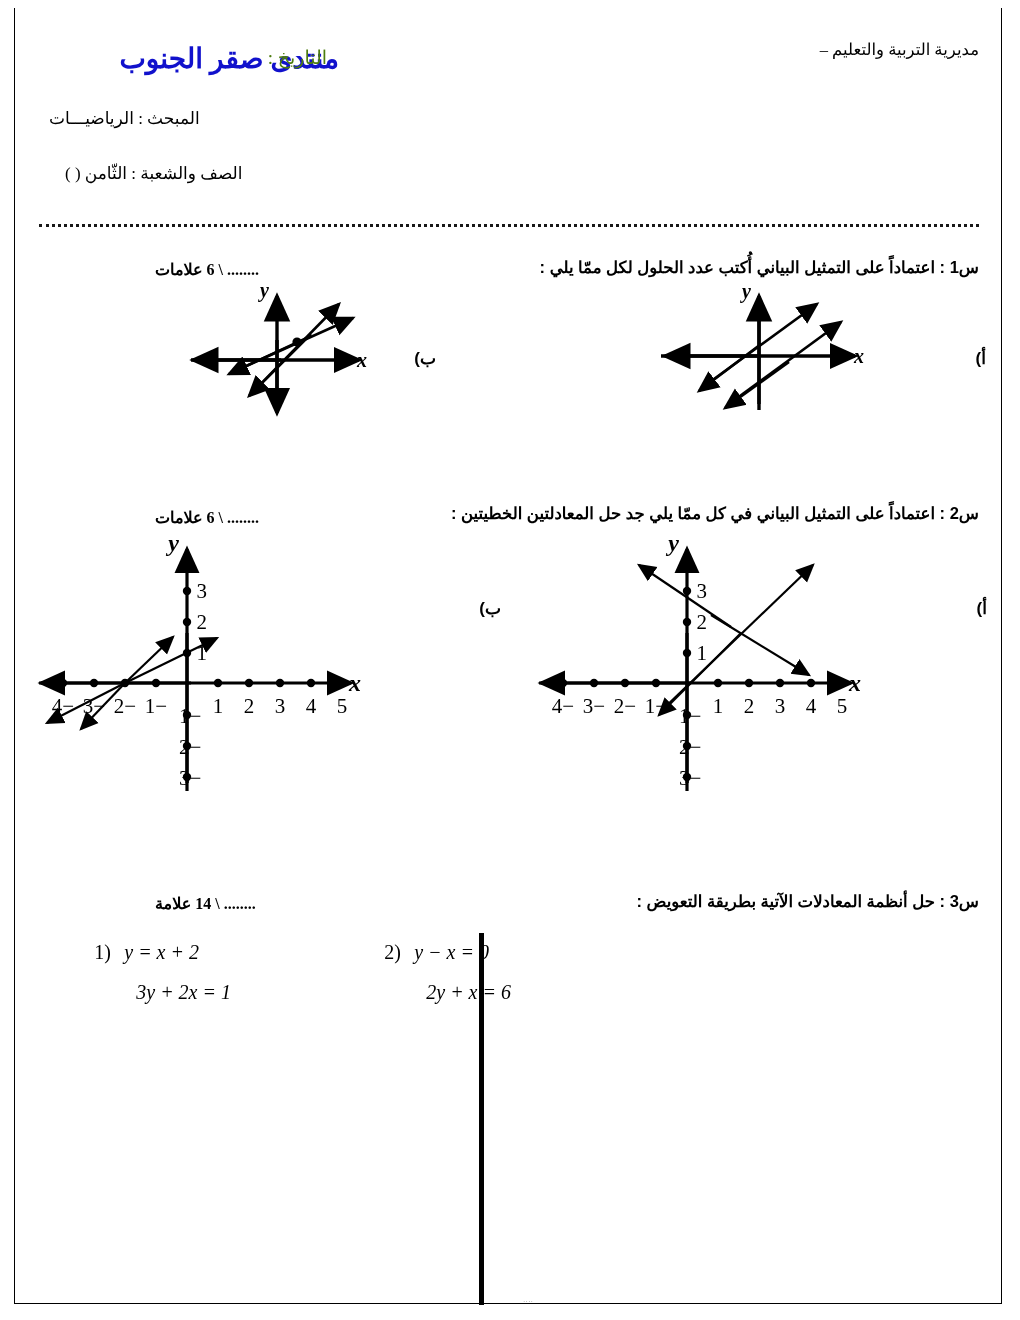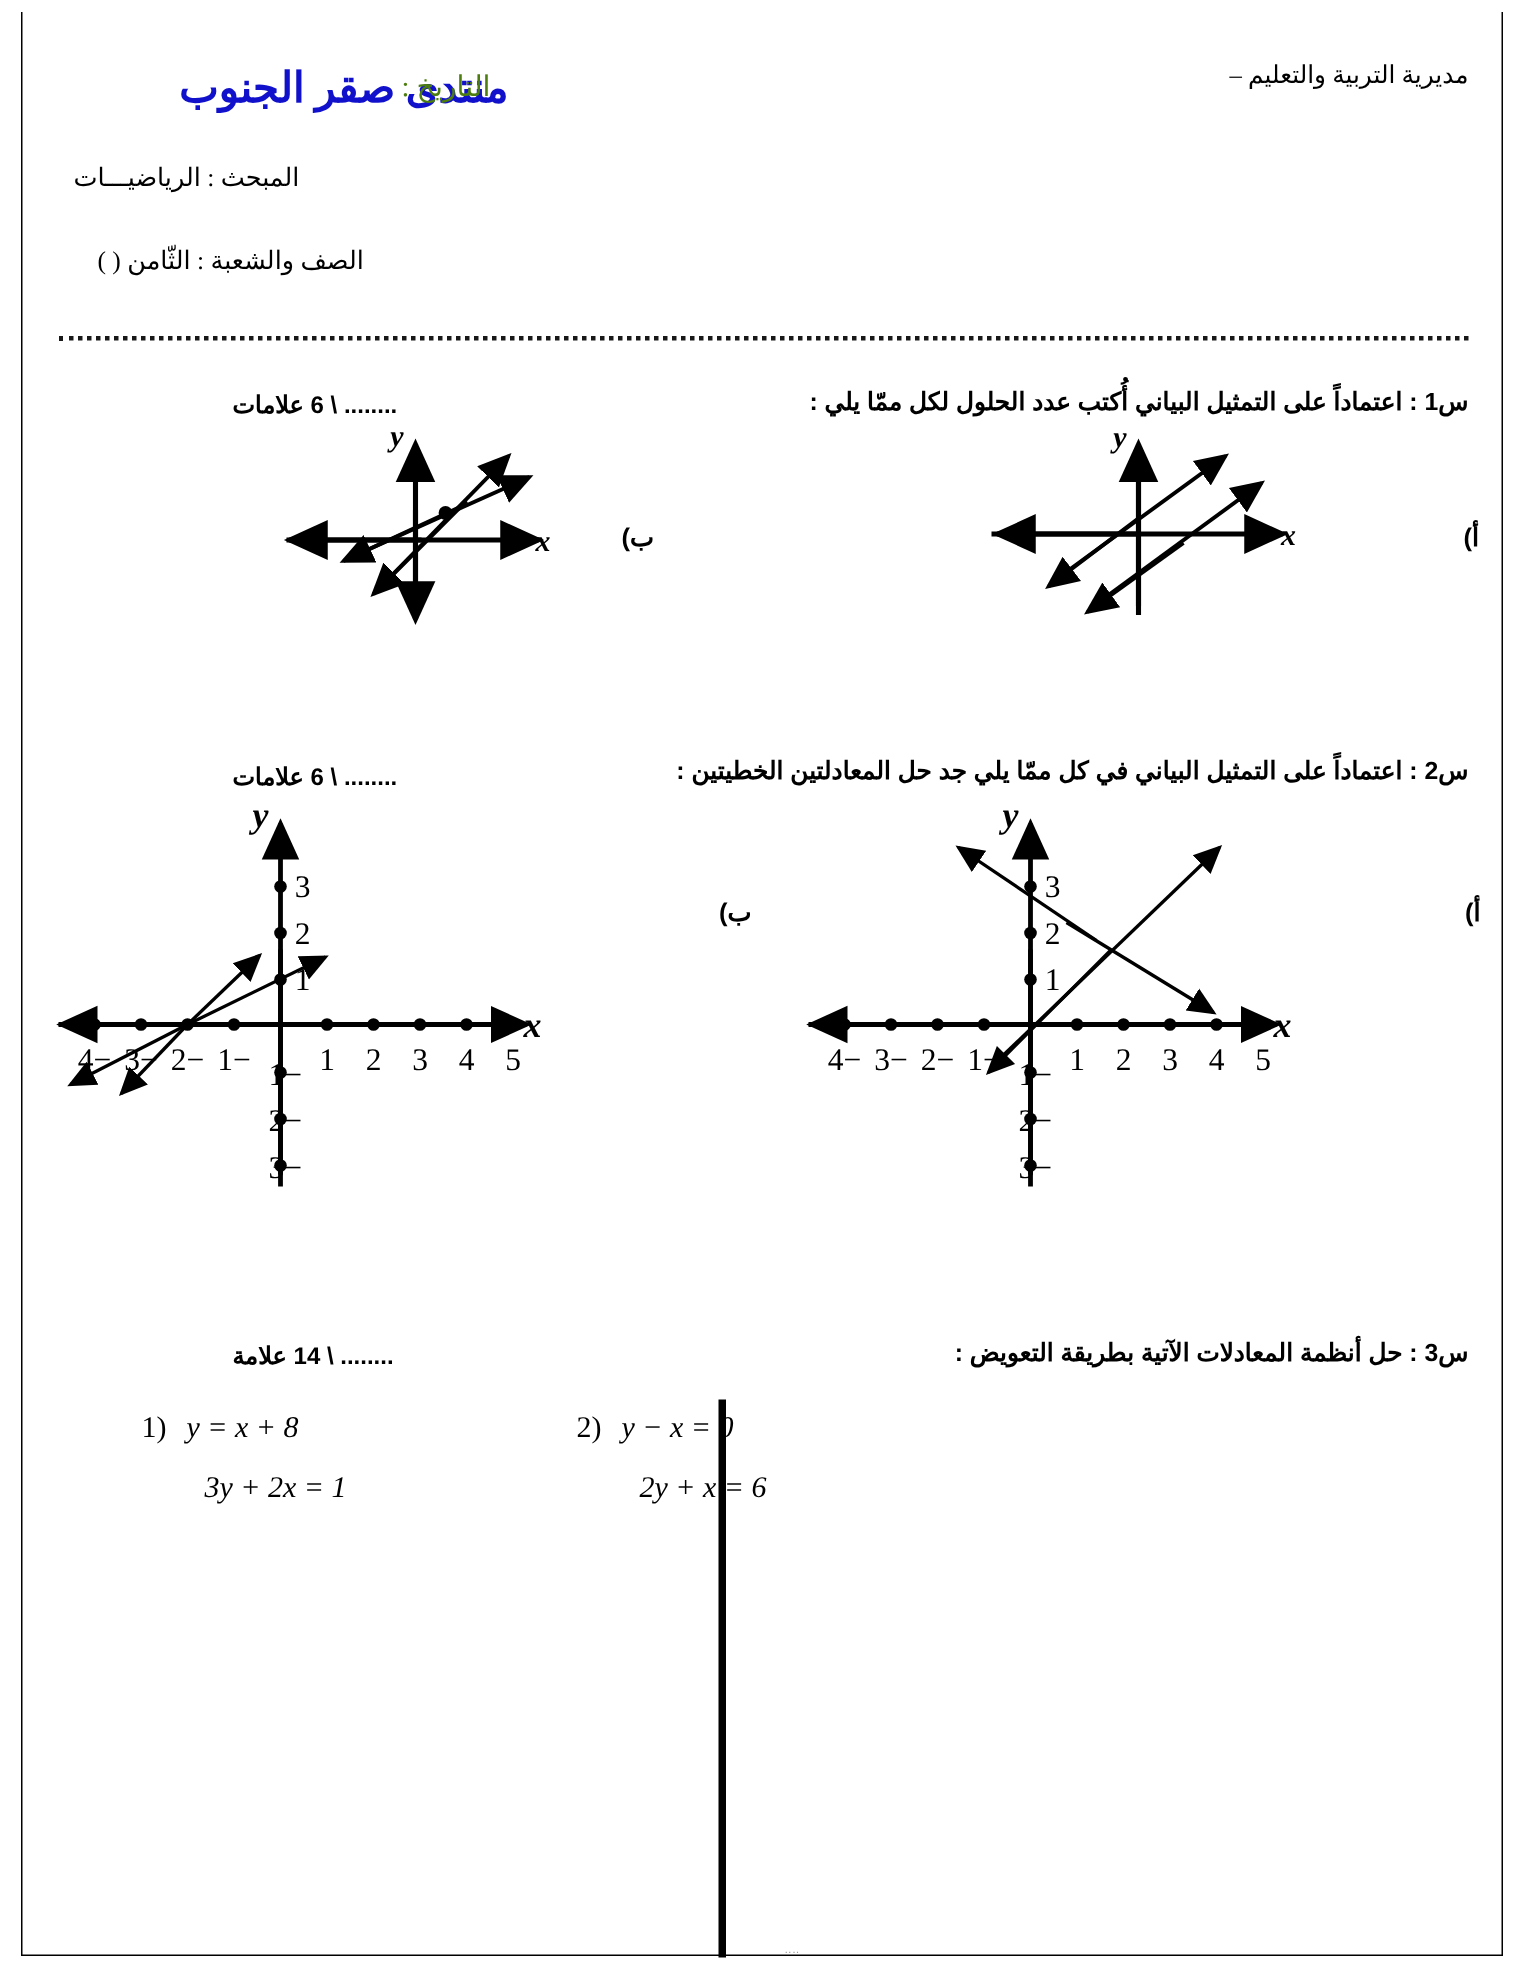--- a/index.html
+++ b/index.html
@@ -104,21 +104,21 @@
     font-weight: 700;
     white-space: nowrap;
     font-family: "Liberation Sans", sans-serif;
     text-align: center;
   }
   .q-marks {
     position: absolute;
     font-size: 16px;
     font-weight: 700;
     white-space: nowrap;
-    font-family: Liberation Sans, sans-serif;
+    font-family: Liberation Serif, serif;
     text-align: right;
   }
   .part-label {
     position: absolute;
     font-size: 17px;
     font-weight: 700;
     font-family: "Liberation Sans", sans-serif;
   }
 
   #q1-head { right: 22px; top: 250px; }
@@ -379,21 +379,21 @@
     <div>
       <span class="num">2)</span><span>y − x = 0</span>
     </div>
     <div>
       <span class="eq2">2y + x = 6</span>
     </div>
   </div>
 
   <div class="sys" id="sys1">
     <div>
-      <span class="num">1)</span><span>y = x + 8</span>
+      <span class="num">1)</span><span>y = x + 2</span>
     </div>
     <div>
       <span class="eq2">3y + 2x = 1</span>
     </div>
   </div>
 
   <div class="faint-mark">‥‥</div>
 
 </div>
 

